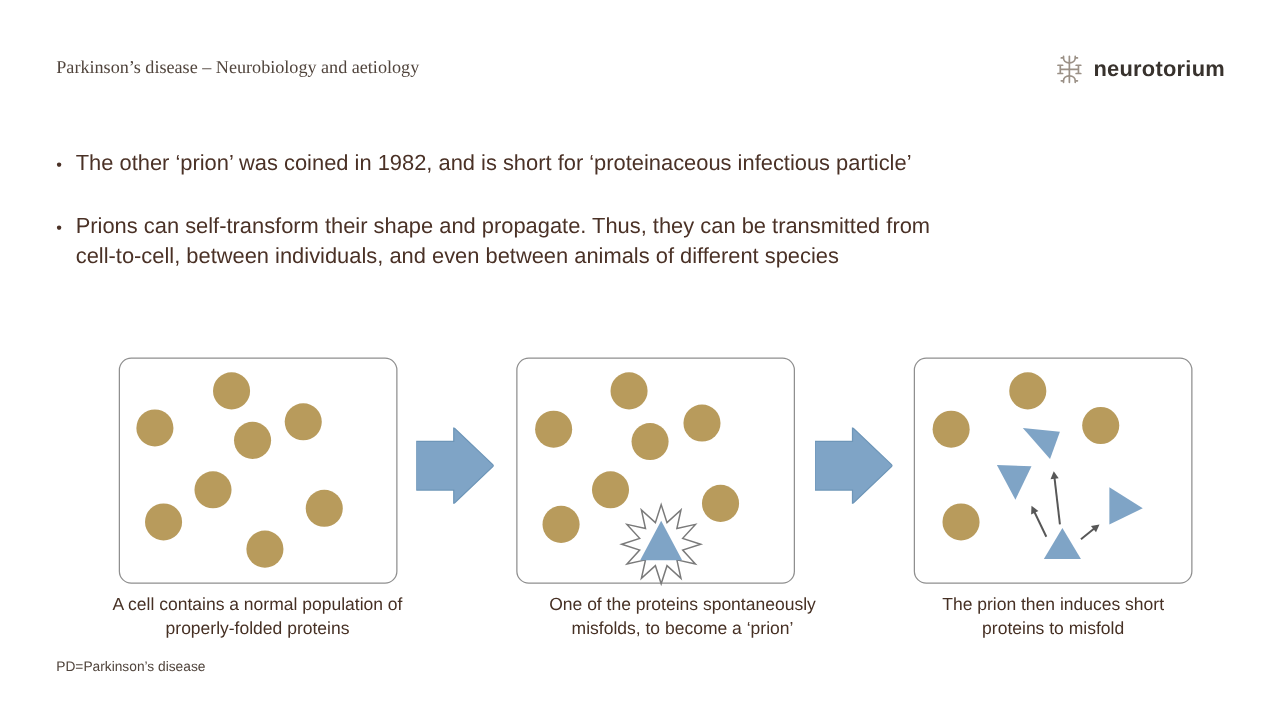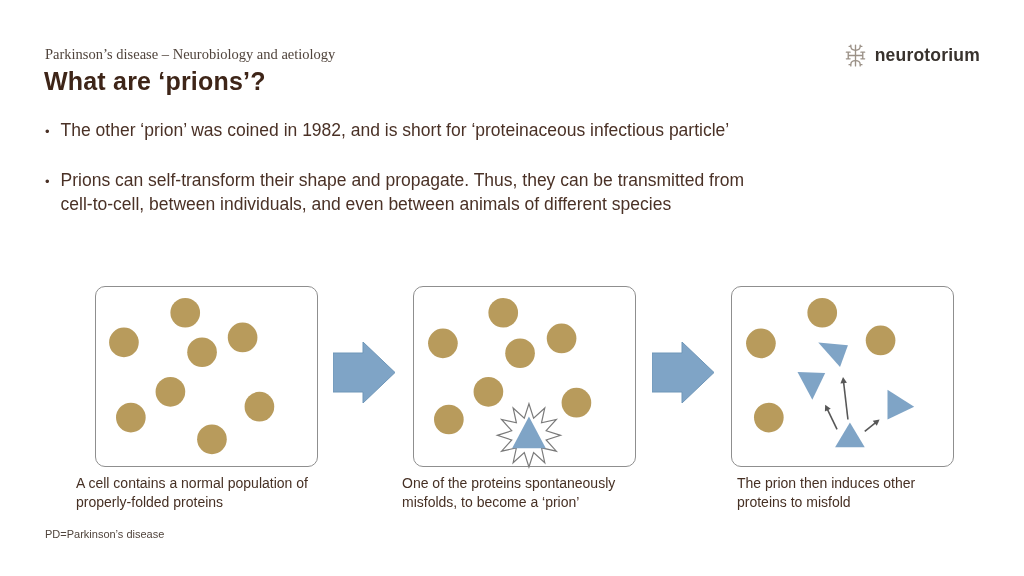--- a/index.html
+++ b/index.html
@@ -27,24 +27,24 @@
   .panel-box{
     position:absolute;top:286px;width:223px;height:181px;background:#fff;
     border:1.5px solid #8f8f8f;border-radius:10px;box-sizing:border-box;
   }
   .panel-box svg{display:block;width:100%;height:100%;overflow:visible;}
   #box1{left:95px}#box2{left:413px}#box3{left:731px}
   .block-arrow{position:absolute;top:342px;}
   #arrow1{left:333px}#arrow2{left:652px}
   .caption{
     position:absolute;top:474px;font-size:14px;line-height:1.38;
-    color:#463024;text-align:left;
+    color:#463024;text-align:center;
   }
   #cap1{left:76px;width:260px}
-  #cap2{left:402px;width:260px}
+  #cap2{left:416px;width:260px}
   #cap3{left:737px;width:211px}
   .footnote{
     position:absolute;left:45px;top:528px;
     font-family:Liberation Sans, sans-serif;font-size:11px;color:#50443c;
   }
   .citation{
     position:absolute;left:45px;top:553px;
     font-family:"Liberation Serif",serif;font-size:11.5px;color:#50443c;
   }
 </style>
@@ -61,21 +61,20 @@
       <path d="M13 8 C10 8 8.5 6.2 8.5 4.2 M8.5 4.2 H6.8 M8.5 4.2 V3"></path>
       <path d="M13 8 C16 8 17.5 6.2 17.5 4.2 M17.5 4.2 H19.2 M17.5 4.2 V3"></path>
       <path d="M13 13 H6 M6 13 V9.8 M6 13 V16.2 M4.2 9.8 H7.8 M4.2 16.2 H7.8"></path>
       <path d="M13 13 H20 M20 13 V9.8 M20 13 V16.2 M18.2 9.8 H21.8 M18.2 16.2 H21.8"></path>
       <path d="M13 18 C10 18 8.5 19.8 8.5 21.8 M8.5 21.8 H6.8 M8.5 21.8 V23"></path>
       <path d="M13 18 C16 18 17.5 19.8 17.5 21.8 M17.5 21.8 H19.2 M17.5 21.8 V23"></path>
     </svg>
     <span class="logo-text">neurotorium</span>
   </div>
 
-  <div class="page-title">What are ‘prions’?</div>
 
   <div class="bullets">
     <div class="bullet">
       <span class="dot">•</span>
       <span><span>The other ‘prion’ was coined in 1982, and is short for </span><span class="bold">‘proteinaceous infectious particle’</span></span>
     </div>
     <div class="bullet">
       <span class="dot">•</span>
       <span><span>Prions can self-transform their shape and propagate. Thus, they can be transmitted from cell-to-cell, between individuals, and even between animals of different species</span><span class="bold"></span></span>
     </div>
@@ -130,17 +129,17 @@
         <polygon points="94,119 99.6,123.1 93.7,126.0" fill="#575757"></polygon>
         <line x1="117" y1="134" x2="112.40425300361098" y2="94.47657583105439" stroke="#575757" stroke-width="1.6"></line>
         <polygon points="112,91 116.0,96.7 109.4,97.5" fill="#575757"></polygon>
         <line x1="134" y1="146" x2="146.2669591669494" y2="136.18643266644048" stroke="#575757" stroke-width="1.6"></line>
         <polygon points="149,134 146.2,140.4 142.1,135.3" fill="#575757"></polygon>
       </svg>
   </div>
 
   <div class="caption" id="cap1">A cell contains a normal population of properly-folded proteins</div>
   <div class="caption" id="cap2">One of the proteins spontaneously misfolds, to become a ‘prion’</div>
-  <div class="caption" id="cap3">The prion then induces other proteins to misfold</div>
+  <div class="caption" id="cap3">The prion then induces short proteins to misfold</div>
 
   <div class="footnote">PD=Parkinson’s disease</div>
 
 </div>
 
 </body></html>

